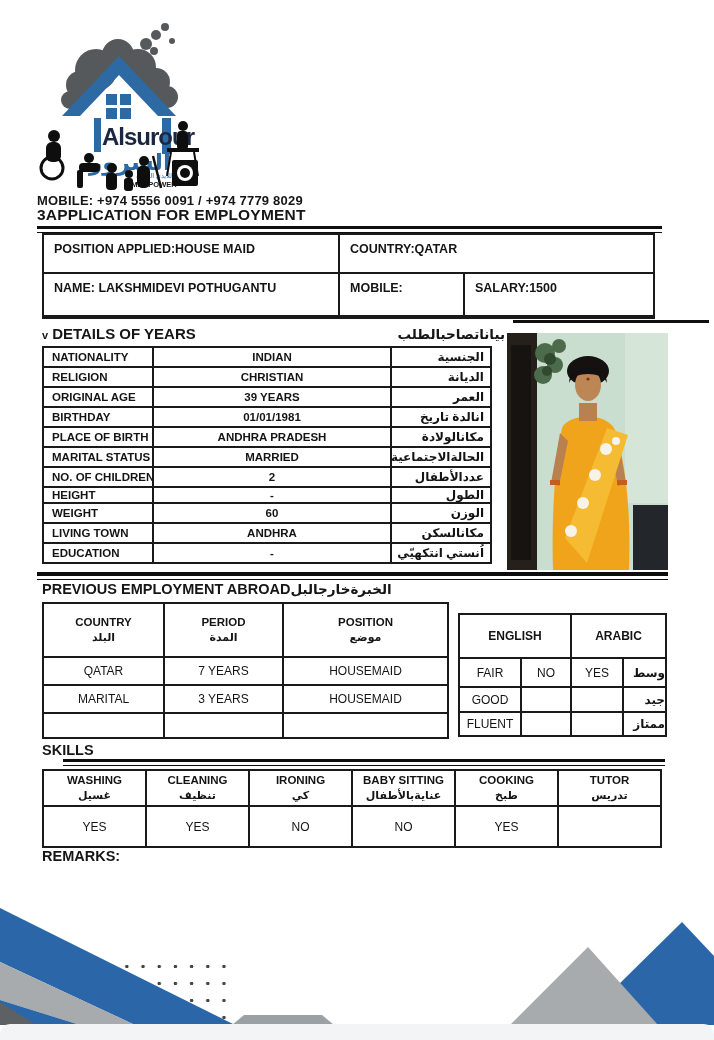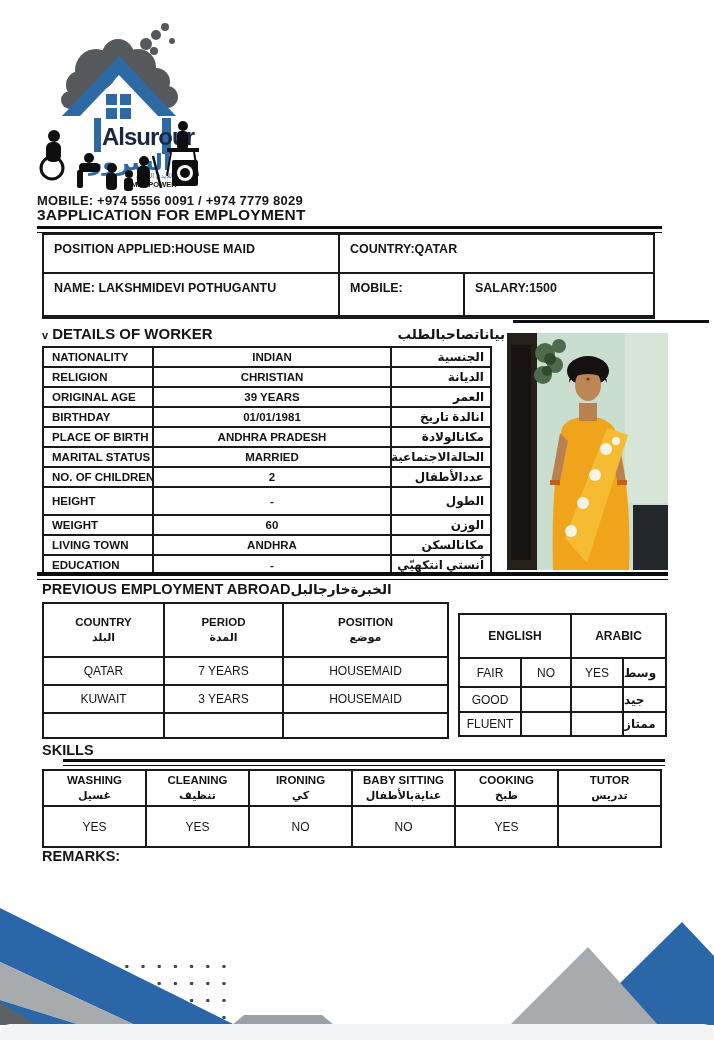--- a/index.html
+++ b/index.html
@@ -16,21 +16,21 @@
   .sec-head{font-size:15px;font-weight:800;}
   .sec-head-sm{font-size:14.5px;font-weight:800;}
   .ar-head{font-size:13.5px;font-weight:700;direction:rtl;}
   .app-td{vertical-align:top;padding:7px 0 8px 10px;font-size:12.5px;font-weight:600;}
   .d-label{padding-left:8px;font-size:11.5px;font-weight:700;}
   .d-value{text-align:center;font-size:11.5px;font-weight:600;}
   .d-ar{text-align:right;padding-right:6px;font-size:12px;font-weight:700;direction:rtl;}
   .hdr2{text-align:center;font-size:11.5px;font-weight:700;line-height:1.35;white-space:normal;}
   .hdr2 .ar{font-size:11px;font-weight:700;direction:rtl;display:block;}
   .cell-c{text-align:center;font-size:12px;font-weight:400;}
-  .lang-ar{text-align:left;font-size:12px;font-weight:700;direction:rtl;}
+  .lang-ar{text-align:right;font-size:12px;font-weight:700;direction:rtl;}
   .dots{background-image:radial-gradient(circle,#454545 1.7px,transparent 2px);
         background-size:16.2px 17px;}
   .band{background:#f3f4f6;border-radius:10px 10px 0 0;}
 </style>
 </head>
 <body>
 
 <div class="page">
 
   <svg class="abs" style="left:34px;top:18px" width="172" height="176" viewBox="0 0 172 176">
@@ -107,21 +107,21 @@
     </tr>
     <tr style="height:44px">
       <td class="app-td" style="border-bottom-width:4px">NAME: LAKSHMIDEVI POTHUGANTU</td>
       <td class="app-td" style="border-bottom-width:4px">MOBILE:</td>
       <td class="app-td" style="border-bottom-width:4px">SALARY:1500</td>
     </tr>
   </tbody>
     </table>
 
   <div class="abs" style="left:42px;top:325px;width:463px;display:flex;justify-content:space-between;align-items:baseline">
-    <div class="sec-head"><span style="font-size:11px;font-weight:600;margin-right:4px">v</span><span>DETAILS OF WORKER</span></div>
+    <div class="sec-head"><span style="font-size:11px;font-weight:600;margin-right:4px">v</span><span>DETAILS OF YEARS</span></div>
     <div class="ar-head">بياناتصاحبالطلب</div>
   </div>
 
   <table class="abs" style="left:42px;top:346px;width:448px">
     <colgroup>
         <col style="width:110px">
         <col style="width:238px">
         <col style="width:100px">
       </colgroup>
     <tbody>
@@ -153,21 +153,21 @@
     <tr style="height:20px">
           <td class="d-label">MARITAL STATUS</td>
           <td class="d-value">MARRIED</td>
           <td class="d-ar">الحالةالاجتماعية</td>
         </tr>
     <tr style="height:20px">
           <td class="d-label">NO. OF CHILDREN</td>
           <td class="d-value">2</td>
           <td class="d-ar">عددالأطفال</td>
         </tr>
-    <tr style="height:28px">
+    <tr style="height:16px">
           <td class="d-label">HEIGHT</td>
           <td class="d-value">-</td>
           <td class="d-ar">الطول</td>
         </tr>
     <tr style="height:20px">
           <td class="d-label">WEIGHT</td>
           <td class="d-value">60</td>
           <td class="d-ar">الوزن</td>
         </tr>
     <tr style="height:20px">
@@ -240,21 +240,21 @@
       <td class="hdr2"><span>COUNTRY</span><span class="ar">البلد</span></td>
       <td class="hdr2"><span>PERIOD</span><span class="ar">المدة</span></td>
       <td class="hdr2"><span>POSITION</span><span class="ar">موضع</span></td>
     </tr>
     <tr style="height:28px">
       <td class="cell-c">QATAR</td>
       <td class="cell-c">7 YEARS</td>
       <td class="cell-c">HOUSEMAID</td>
     </tr>
     <tr style="height:28px">
-      <td class="cell-c">KUWAIT</td>
+      <td class="cell-c">MARITAL</td>
       <td class="cell-c">3 YEARS</td>
       <td class="cell-c">HOUSEMAID</td>
     </tr>
     <tr style="height:25px">
       <td class="cell-c"></td>
       <td class="cell-c"></td>
       <td class="cell-c"></td>
     </tr>
   </tbody>
     </table>

